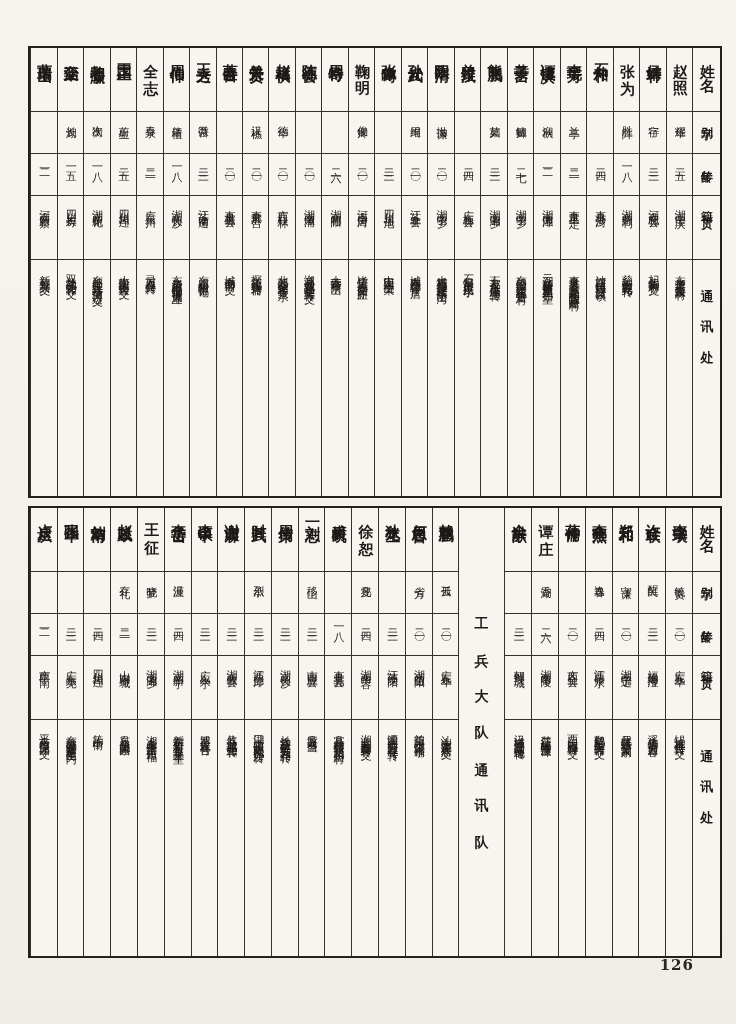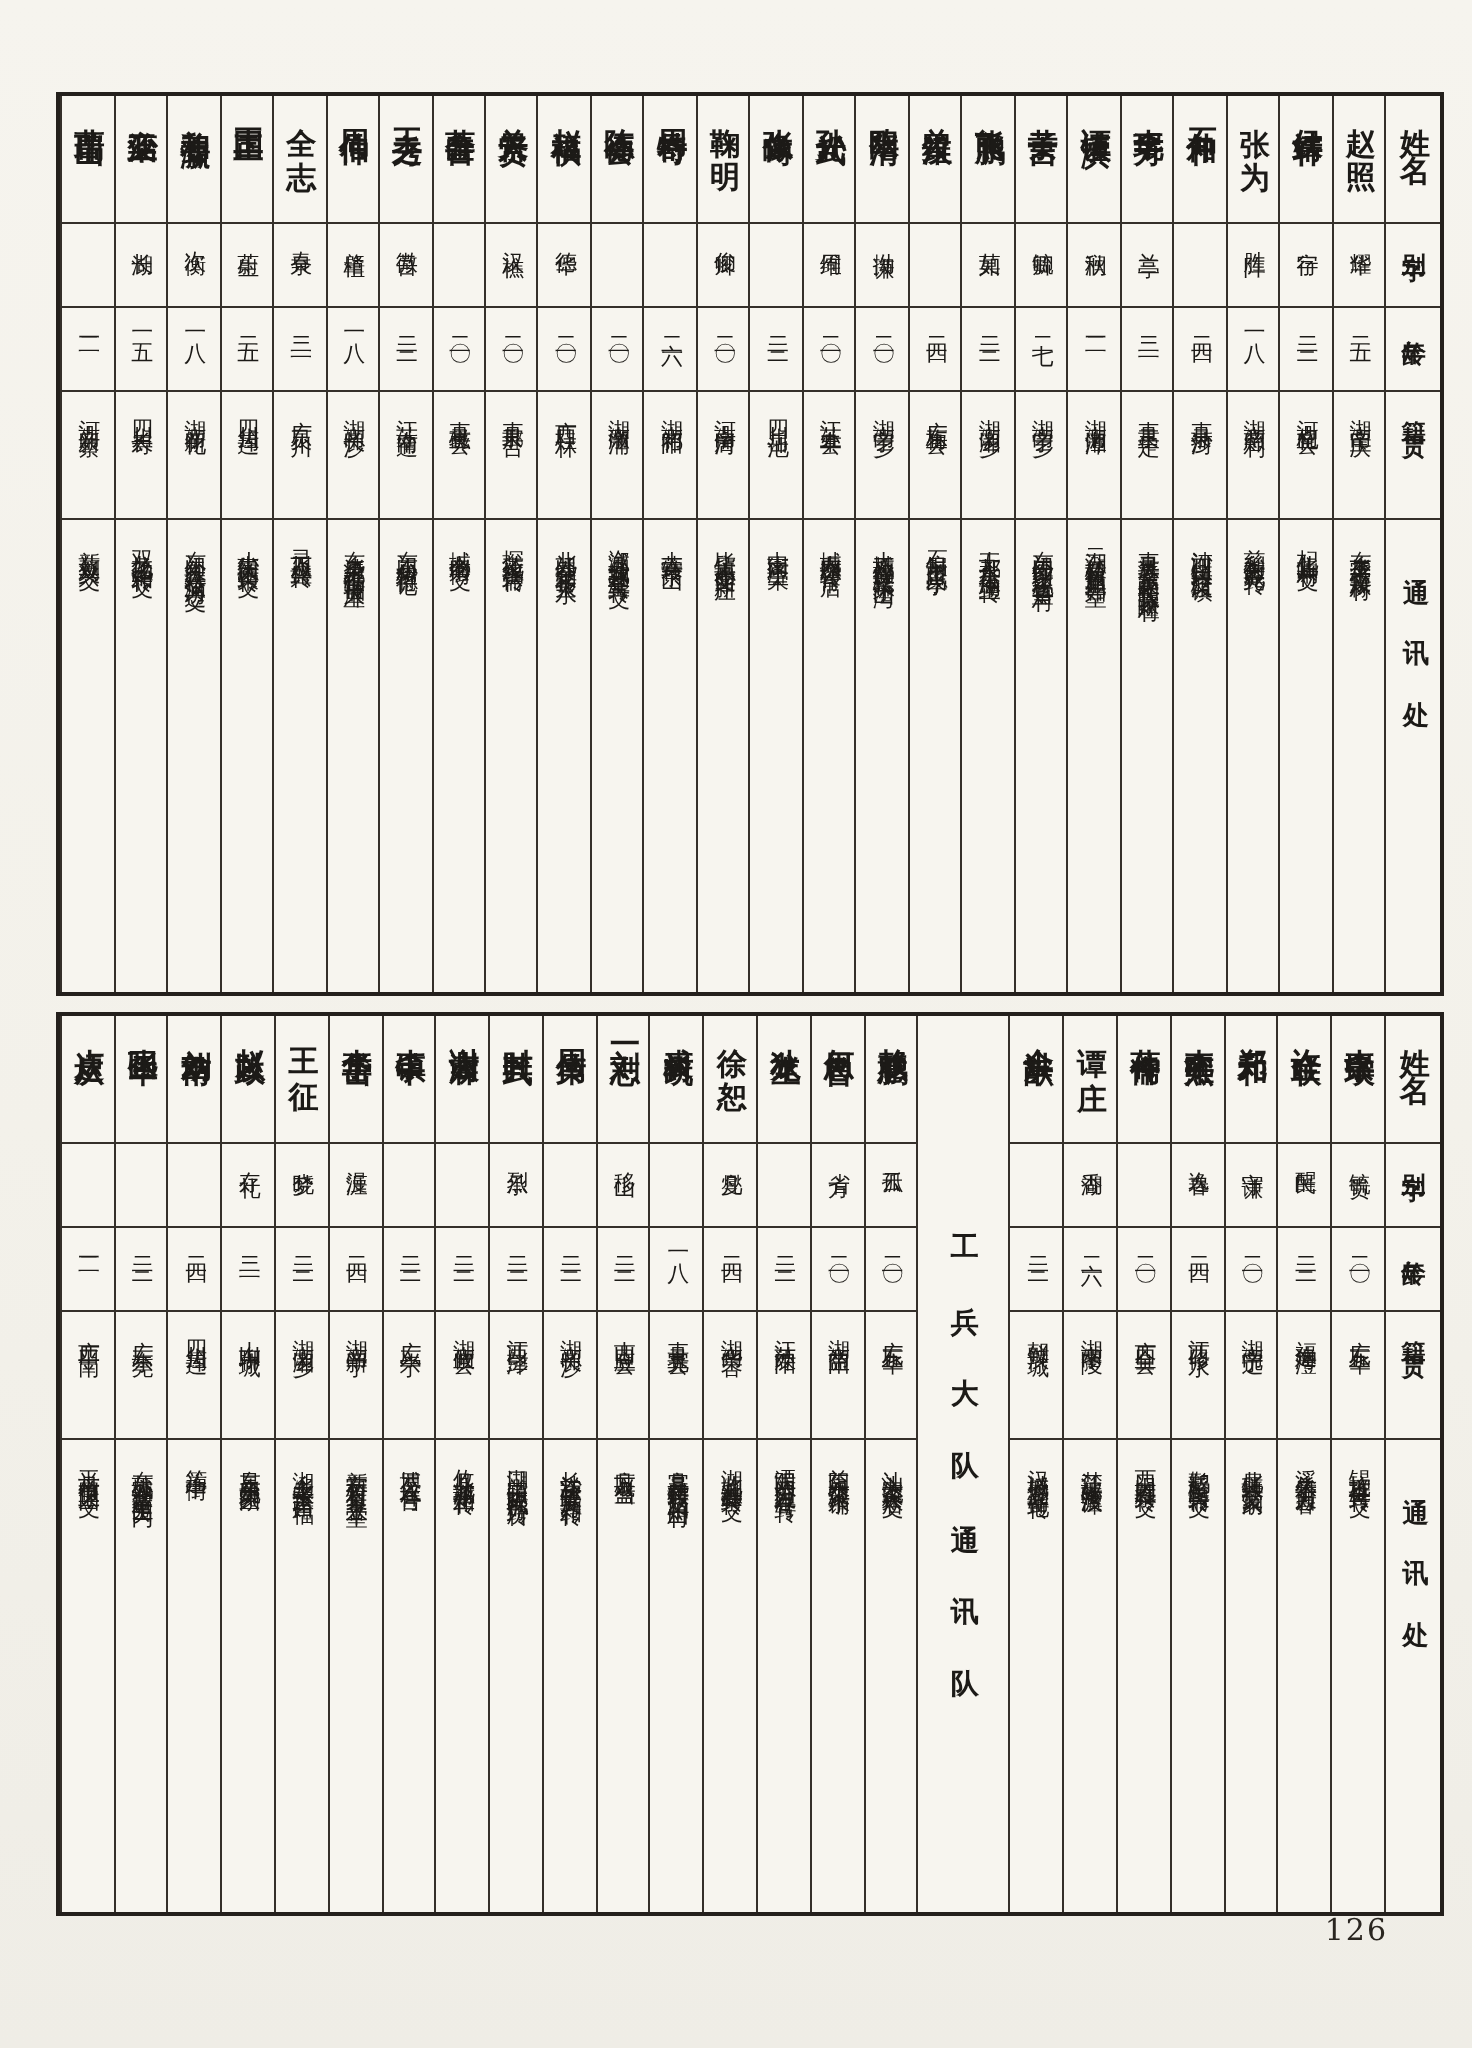--- a/index.html
+++ b/index.html
@@ -63,21 +63,21 @@
     flex:1;border-bottom:none;
     display:flex;justify-content:center;align-items:center;
   }
   .divider-col .t-div{
     writing-mode:vertical-rl;text-orientation:upright;
     font-size:14px;font-weight:700;letter-spacing:2.6em;line-height:1;
   }
   .page-number{
     position:absolute;right:42px;top:956px;
     font-family:"DejaVu Serif",serif;
-    font-size:15px;color:#2a2620;letter-spacing:1px;
+    font-size:15px;color:#2a2620;letter-spacing:1px;font-weight:bold;
   }
 </style>
 </head>
 <body>
 
 <div class="page">
 
   <div class="roster" id="top-table">
   <div class="col header-col">
     <div class="cell cell-name">

